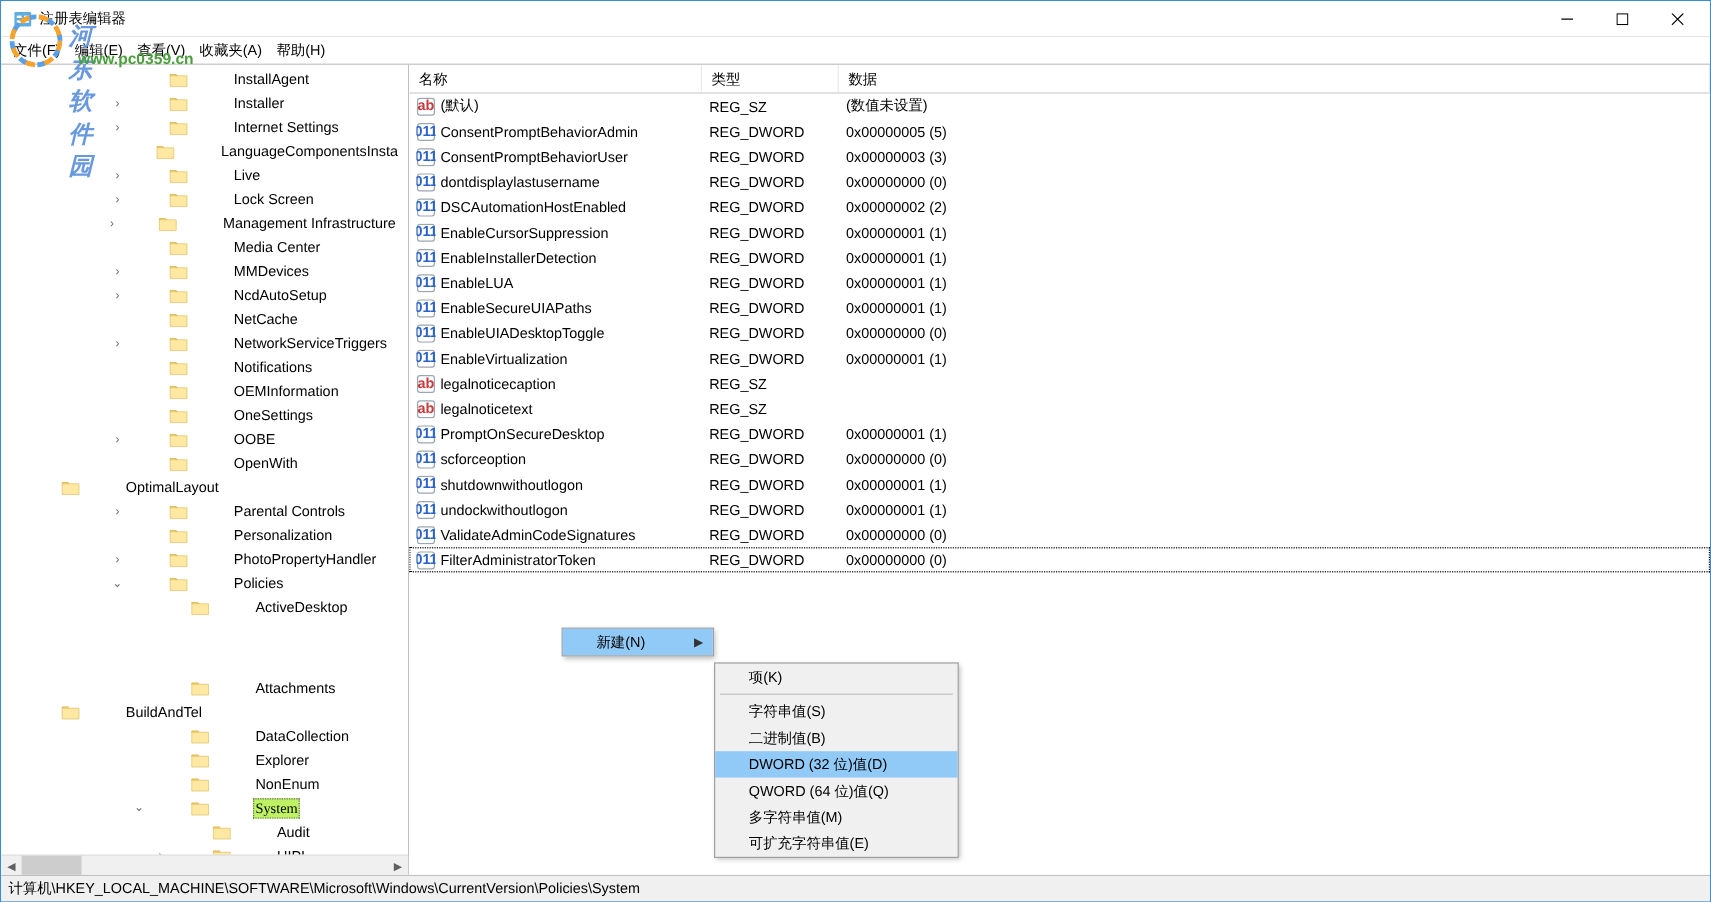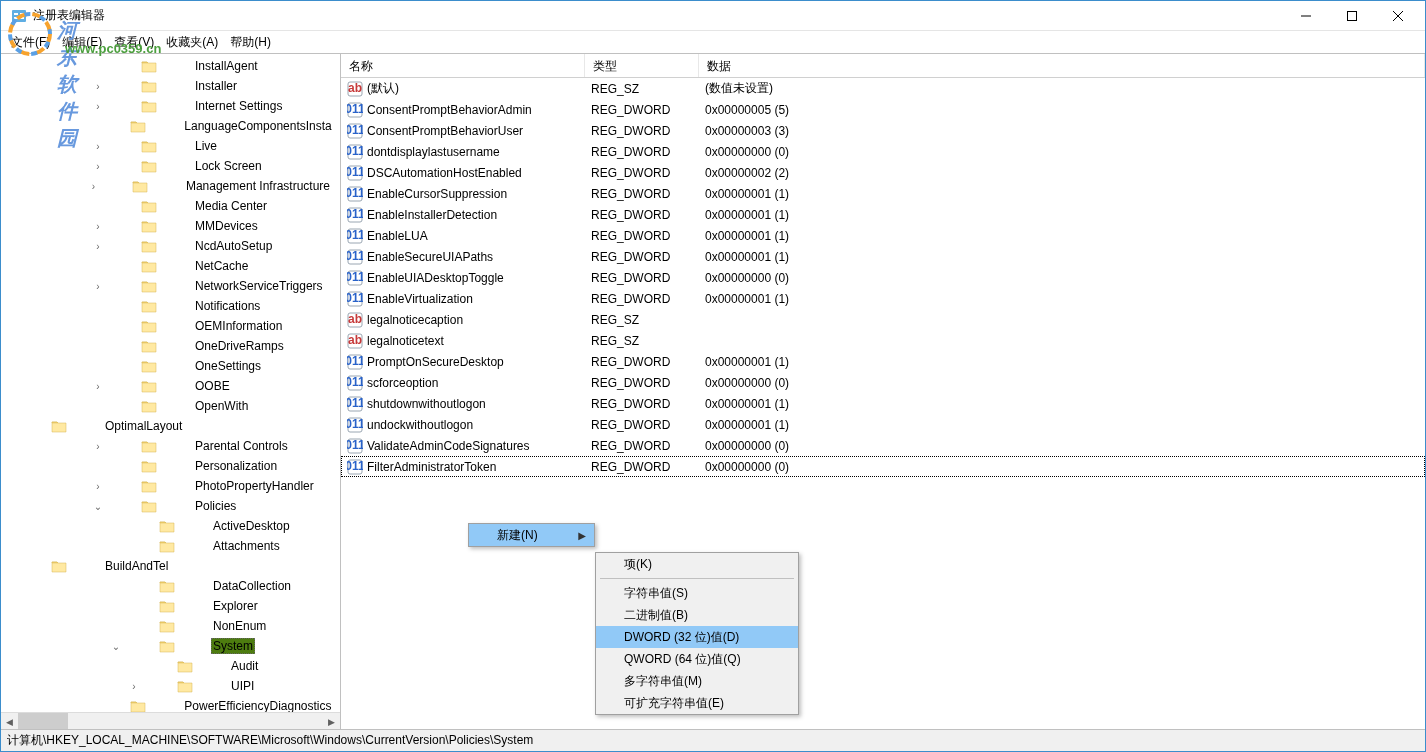--- a/index.html
+++ b/index.html
@@ -24,21 +24,21 @@
 .content { flex: 1; display: flex; overflow: hidden; border-top: 1px solid #c0c0c0; }
 
 .tree-pane { width: 340px; border-right: 1px solid #c0c0c0; overflow: hidden; position: relative; background: #fff; }
 .tree-scroll { position: absolute; inset: 0; overflow: auto; }
 .tree { padding: 2px 0 2px 0; }
 .tree-row { display: flex; align-items: center; height: 20px; white-space: nowrap; padding-right: 8px; gap: 33px; }
 .tree-row .expander { width: 14px; text-align: center; color: #6b6b6b; font-size: 10px; user-select: none; }
 .tree-row .expander.blank { visibility: hidden; }
 .tree-row .folder { width: 16px; height: 14px; margin: 0 3px; flex-shrink: 0; }
 .tree-row .label { color: #000; padding: 1px 2px; }
-.tree-row.selected .label { background: #4d7c0f; border: 1px dotted #666; padding: 0 1px; }
+.tree-row.selected .label { background: #bef264; border: 1px dotted #666; padding: 0 1px; font-family: Liberation Serif, serif; }
 
 .list-pane { flex: 1; position: relative; background: #fff; overflow: hidden; }
 .list-header { display: flex; height: 24px; border-bottom: 1px solid #d0d0d0; }
 .list-header .col { padding: 4px 8px; border-right: 1px solid #e8e8e8; color: #000; }
 .col-name { width: 244px; }
 .col-type { width: 114px; }
 .col-data { flex: 1; }
 
 .list-body { position: absolute; top: 24px; left: 0; right: 0; bottom: 0; overflow: auto; }
 .list-row { display: flex; height: 21px; align-items: center; }
@@ -263,30 +263,20 @@
               <span class="label">OEMInformation</span>
             </div>
             <div class="tree-row" style="padding-left: 90px;">
               <span class="expander blank">›</span>
               <span class="folder">
                 <svg viewBox="0 0 16 14">
                   <path d="M1 3 L1 13 L15 13 L15 4 L7 4 L6 3 Z" fill="#ffe9a2" stroke="#d6b656" stroke-width="0.5"></path>
                   <path d="M1 3 L6 3 L7 4 L1 4 Z" fill="#f5d36f" stroke="#d6b656" stroke-width="0.5"></path>
                 </svg>
               </span>
-              <span class="label">OneDriveRamps</span>
-            </div>
-            <div class="tree-row" style="padding-left: 90px;">
-              <span class="expander blank">›</span>
-              <span class="folder">
-                <svg viewBox="0 0 16 14">
-                  <path d="M1 3 L1 13 L15 13 L15 4 L7 4 L6 3 Z" fill="#ffe9a2" stroke="#d6b656" stroke-width="0.5"></path>
-                  <path d="M1 3 L6 3 L7 4 L1 4 Z" fill="#f5d36f" stroke="#d6b656" stroke-width="0.5"></path>
-                </svg>
-              </span>
               <span class="label">OneSettings</span>
             </div>
             <div class="tree-row" style="padding-left: 90px;">
               <span class="expander">›</span>
               <span class="folder">
                 <svg viewBox="0 0 16 14">
                   <path d="M1 3 L1 13 L15 13 L15 4 L7 4 L6 3 Z" fill="#ffe9a2" stroke="#d6b656" stroke-width="0.5"></path>
                   <path d="M1 3 L6 3 L7 4 L1 4 Z" fill="#f5d36f" stroke="#d6b656" stroke-width="0.5"></path>
                 </svg>
               </span>
@@ -355,21 +345,21 @@
             <div class="tree-row" style="padding-left: 108px;">
               <span class="expander blank">›</span>
               <span class="folder">
                 <svg viewBox="0 0 16 14">
                   <path d="M1 3 L1 13 L15 13 L15 4 L7 4 L6 3 Z" fill="#ffe9a2" stroke="#d6b656" stroke-width="0.5"></path>
                   <path d="M1 3 L6 3 L7 4 L1 4 Z" fill="#f5d36f" stroke="#d6b656" stroke-width="0.5"></path>
                 </svg>
               </span>
               <span class="label">ActiveDesktop</span>
             </div>
-            <div class="tree-row" style="padding-left: 108px;">
+            <div class="tree-row" style="padding-left: 108px; margin-top: 47px;">
               <span class="expander blank">›</span>
               <span class="folder">
                 <svg viewBox="0 0 16 14">
                   <path d="M1 3 L1 13 L15 13 L15 4 L7 4 L6 3 Z" fill="#ffe9a2" stroke="#d6b656" stroke-width="0.5"></path>
                   <path d="M1 3 L6 3 L7 4 L1 4 Z" fill="#f5d36f" stroke="#d6b656" stroke-width="0.5"></path>
                 </svg>
               </span>
               <span class="label">Attachments</span>
             </div>
             <div class="tree-row" style="">

